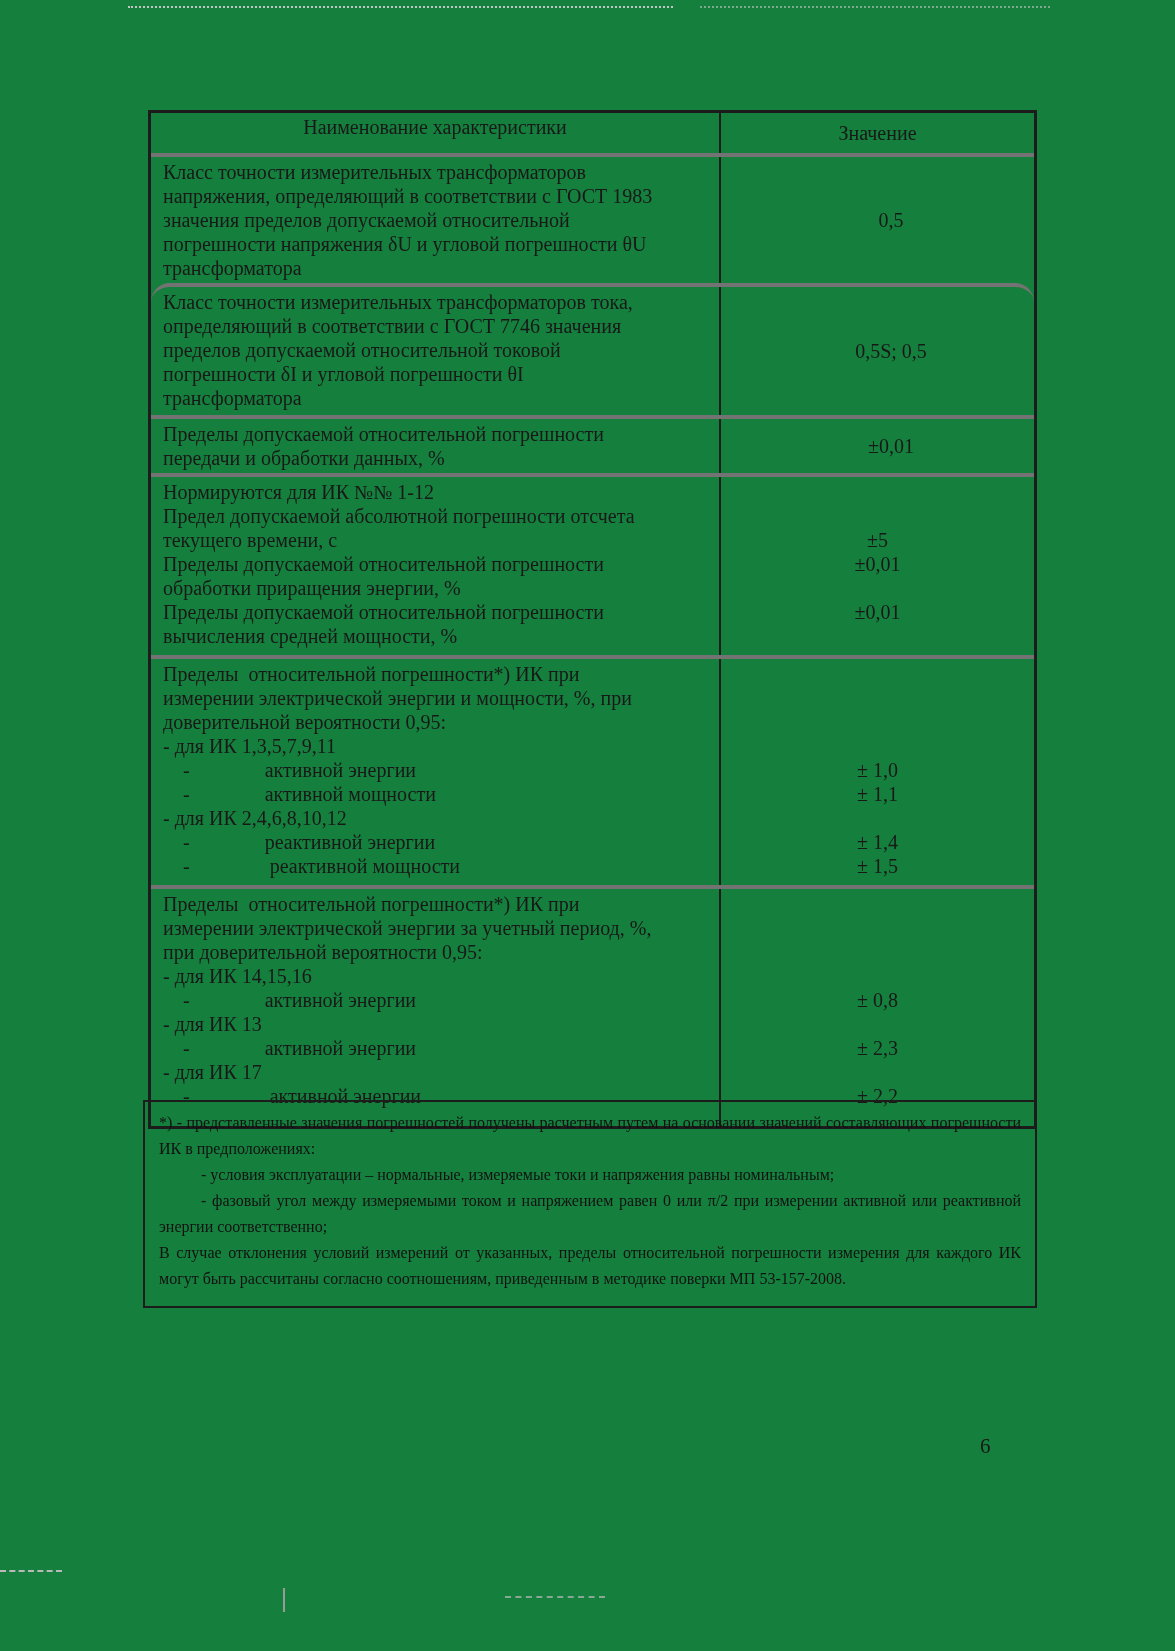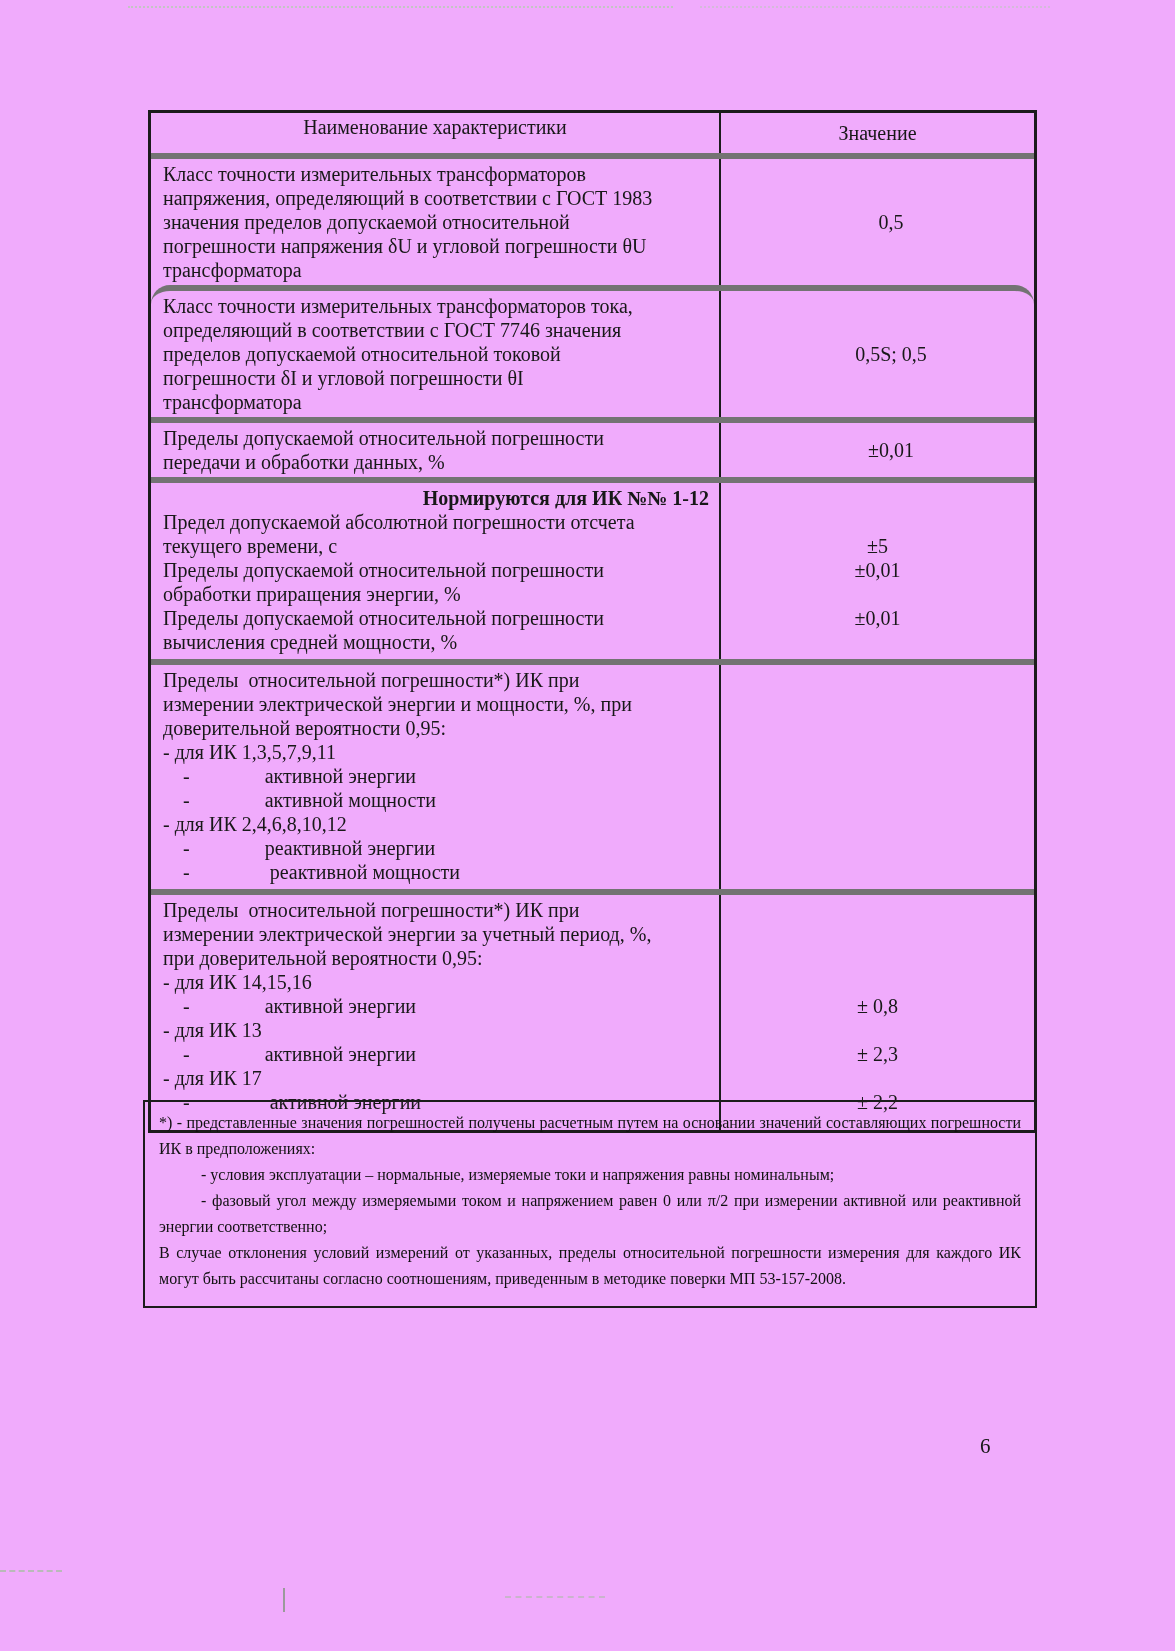--- a/index.html
+++ b/index.html
@@ -1,44 +1,44 @@
 <!DOCTYPE html>
 <html><head>
 <meta charset="utf-8">
 <style>
   html,body{margin:0;padding:0;background:#ffffff;}
   .page{
     position:relative;
     width:1175px;height:1651px;
-    background:#f0abfc;
+    background:#15803d;
     font-family:"Liberation Serif","DejaVu Serif",serif;
     color:#181818;
     overflow:hidden;
   }
   .pre{white-space:pre-wrap;}
   .table{
     position:absolute;left:148px;top:110px;width:889px;
     border:3px solid #1c1c1c;
     box-sizing:border-box;
     font-size:20px;line-height:24px;
   }
-  .row{display:flex;border-top:6px solid #737373;box-sizing:border-box;}
+  .row{display:flex;border-top:4px solid #737373;box-sizing:border-box;}
   .row.header{border-top:none;min-height:28px;}
   .cell-name{
     width:570px;box-sizing:border-box;
     border-right:2px solid #1c1c1c;
     padding:3px 10px 3px 12px;
   }
   .cell-value{
     flex:1;box-sizing:border-box;
     text-align:center;
     padding:3px 4px;
   }
   .cell-value.mid{display:flex;align-items:center;justify-content:center;padding-left:31px;}
-  .center{text-align:right;font-weight:bold;}
+  .center{text-align:left;}
   .h1{min-height:121px;}
   .h2{min-height:132px;border-radius:19px;}
   .h3{min-height:50px;}
   .h4{min-height:182px;}
   .h5{min-height:230px;}
   .h6{min-height:241px;}
   .hdr-name{width:570px;box-sizing:border-box;border-right:2px solid #1c1c1c;text-align:center;padding:2px 0;}
   .hdr-value{flex:1;text-align:center;padding:8px 0;}
   .footnote{
     position:absolute;left:143px;top:1100px;width:894px;
@@ -122,20 +122,29 @@
     <div class="row h5">
       <div class="cell-name pre">Пределы  относительной погрешности*) ИК при
 измерении электрической энергии и мощности, %, при
 доверительной вероятности 0,95:
 - для ИК 1,3,5,7,9,11
     -               активной энергии
     -               активной мощности
 - для ИК 2,4,6,8,10,12
     -               реактивной энергии
     -                реактивной мощности</div>
+      <div class="cell-value pre">&nbsp;
+&nbsp;
+&nbsp;
+&nbsp;
+± 1,0
+± 1,1
+&nbsp;
+± 1,4
+± 1,5</div>
     </div>
 
     <div class="row h6">
       <div class="cell-name pre">Пределы  относительной погрешности*) ИК при
 измерении электрической энергии за учетный период, %,
 при доверительной вероятности 0,95:
 - для ИК 14,15,16
     -               активной энергии
 - для ИК 13
     -               активной энергии

